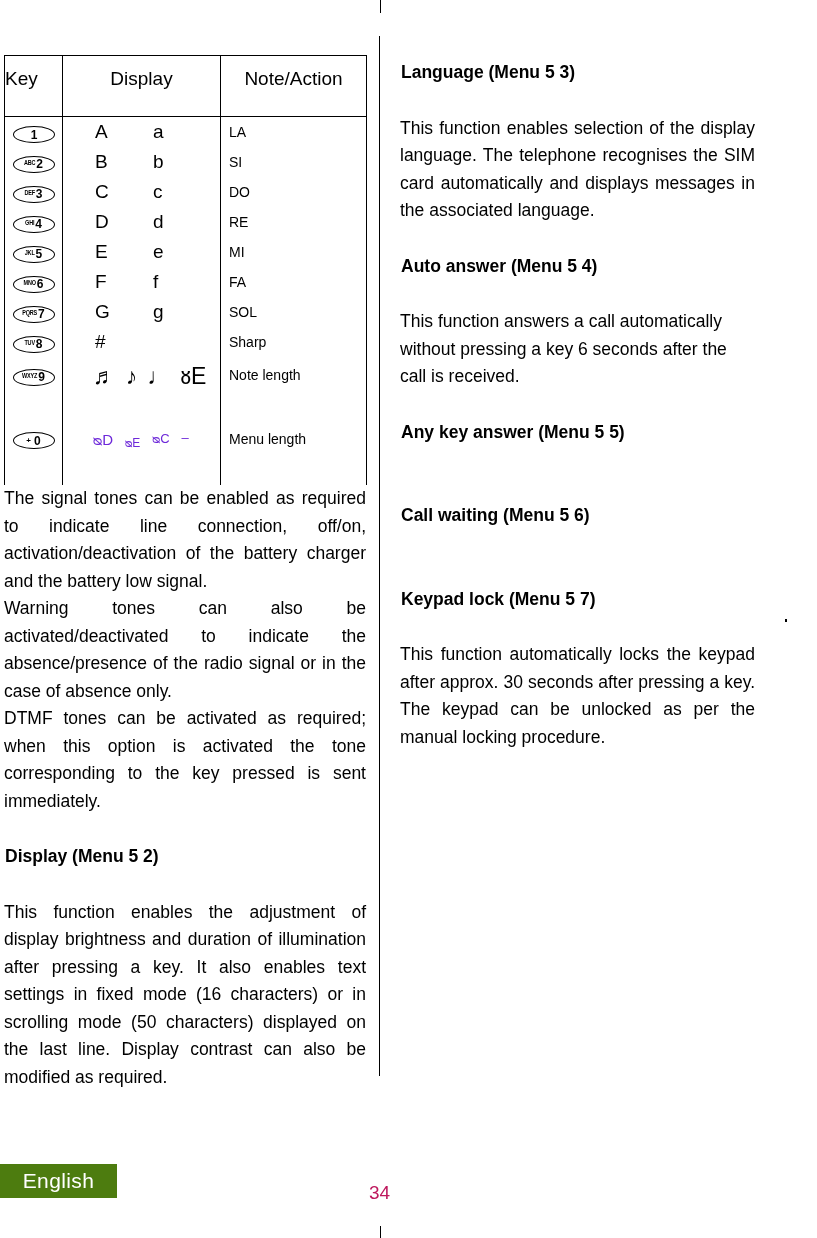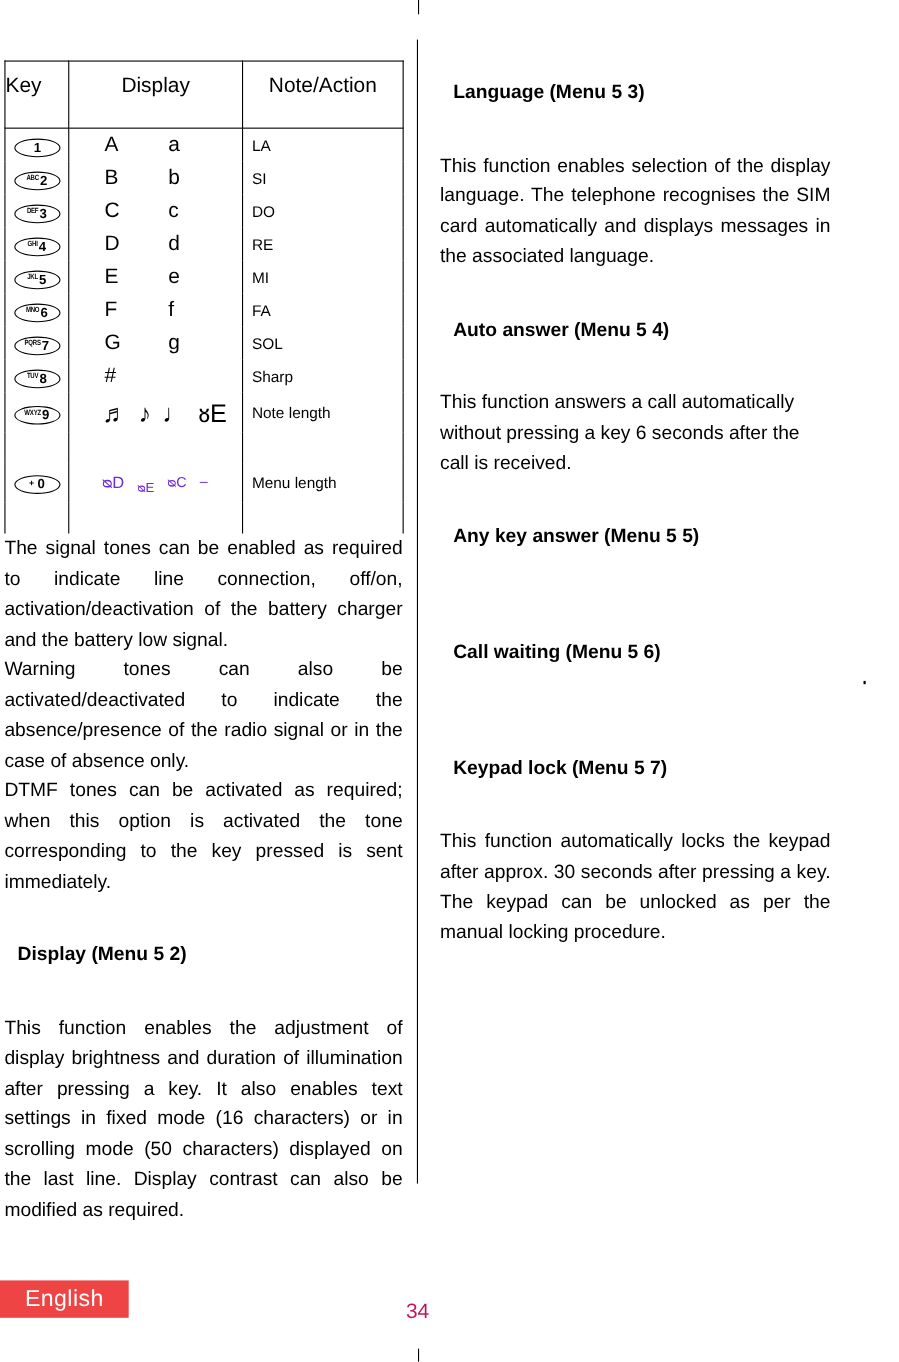--- a/index.html
+++ b/index.html
@@ -181,21 +181,21 @@
     line-height: 27.5px;
     text-align: justify;
     margin: 0;
     hyphens: none;
   }
   .para.nojust { text-align: left; }
   .h-sec {
     font-size: 17.5px;
     font-weight: bold;
     line-height: 27.5px;
-    margin: 12px;
+    margin: 1px;
   }
   .gap-lg { height: 27px; }
 
   
   .inline-ico {
     display: inline-block;
     vertical-align: -2px;
   }
   .ico-m {
     width: 15px; height: 15px;
@@ -235,21 +235,21 @@
   }
   .ico-send svg { display: block; }
 
   
   .lang-tab {
     position: absolute;
     left: 0px;
     top: 1164px;
     width: 117px;
     height: 34px;
-    background: #ef4444;
+    background: #4d7c0f;
     color: #fff;
     display: flex;
     align-items: center;
     justify-content: center;
   }
   .lang-tab span {
     font-size: 21px;
     letter-spacing: 0.4px;
   }
   .page-num {

